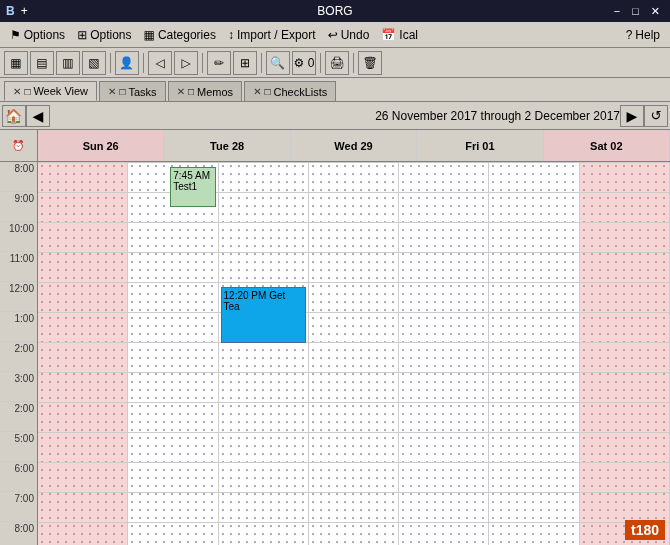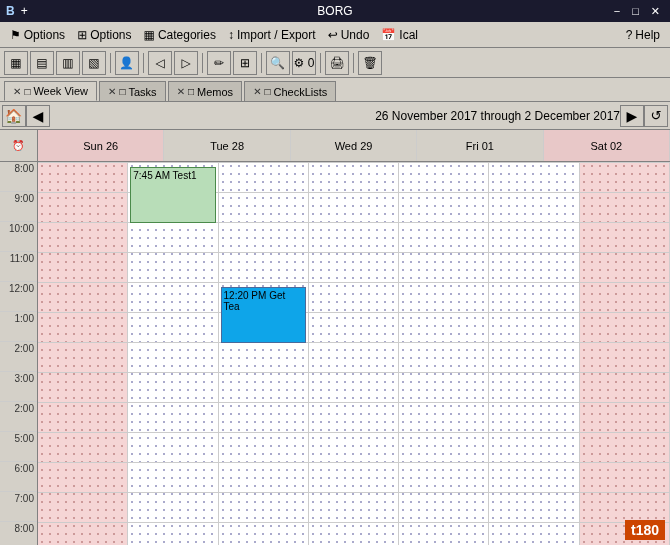--- a/index.html
+++ b/index.html
@@ -218,21 +218,21 @@
       height: 32px;
       border-bottom: 1px solid #808080;
     }
     .day-header {
       flex: 1;
       display: flex;
       align-items: center;
       justify-content: center;
       border-right: 1px solid #ccc;
       font-size: 11px;
-      font-weight: normal;
+      font-weight: bold;
       background: #d4d0c8;
     }
     .day-header.weekend { background: #e8c8c8; }
 
     .days-body {
       flex: 1;
       display: flex;
       overflow: hidden;
     }
     .day-col {
@@ -456,21 +456,21 @@
           <div class="hour-line" style="top: 90px;"></div>
           <div class="hour-line" style="top: 120px;"></div>
           <div class="hour-line" style="top: 150px;"></div>
           <div class="hour-line" style="top: 180px;"></div>
           <div class="hour-line" style="top: 210px;"></div>
           <div class="hour-line" style="top: 240px;"></div>
           <div class="hour-line" style="top: 270px;"></div>
           <div class="hour-line" style="top: 300px;"></div>
           <div class="hour-line" style="top: 330px;"></div>
           <div class="hour-line" style="top: 360px;"></div>
-          <div class="event green" style="top: 5px; height: 56px;">7:45 AM Test1</div>
+          <div class="event green" style="top: 5px; height: 40px; margin-left: 40px;">7:45 AM Test1</div>
         </div>
         <div class="day-col weekday" style="position: relative;">
           <div class="dot-bg"></div>
           <div class="hour-line" style="top: 0px;"></div>
           <div class="hour-line" style="top: 30px;"></div>
           <div class="hour-line" style="top: 60px;"></div>
           <div class="hour-line" style="top: 90px;"></div>
           <div class="hour-line" style="top: 120px;"></div>
           <div class="hour-line" style="top: 150px;"></div>
           <div class="hour-line" style="top: 180px;"></div>

